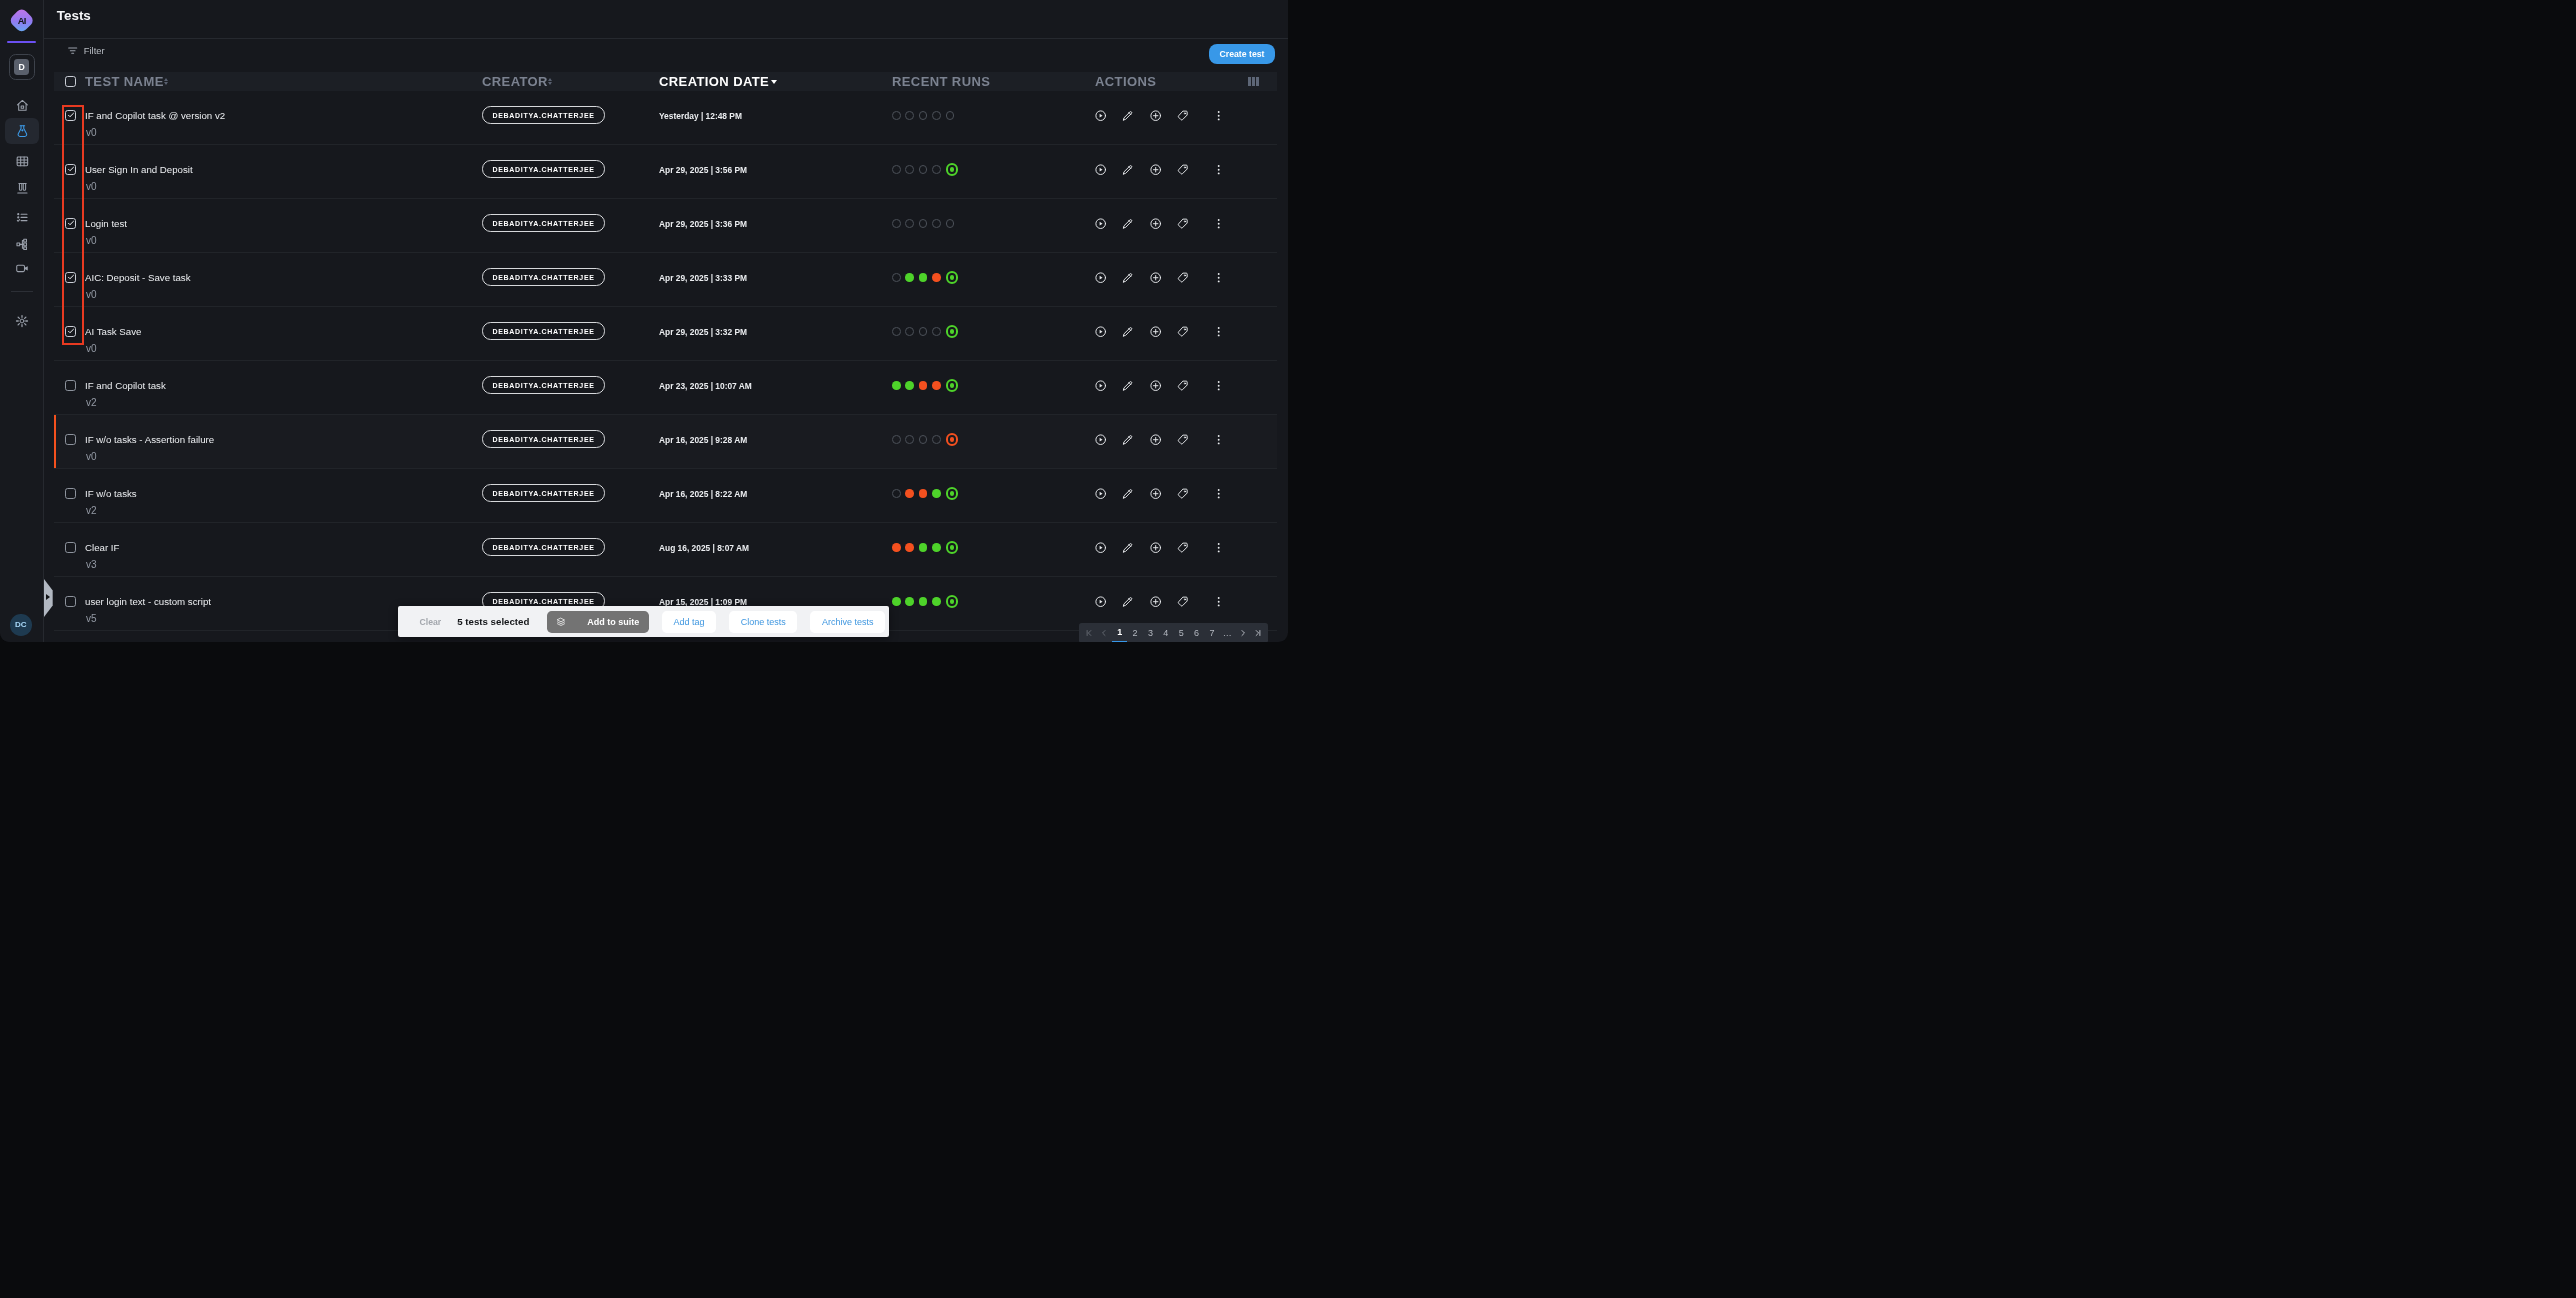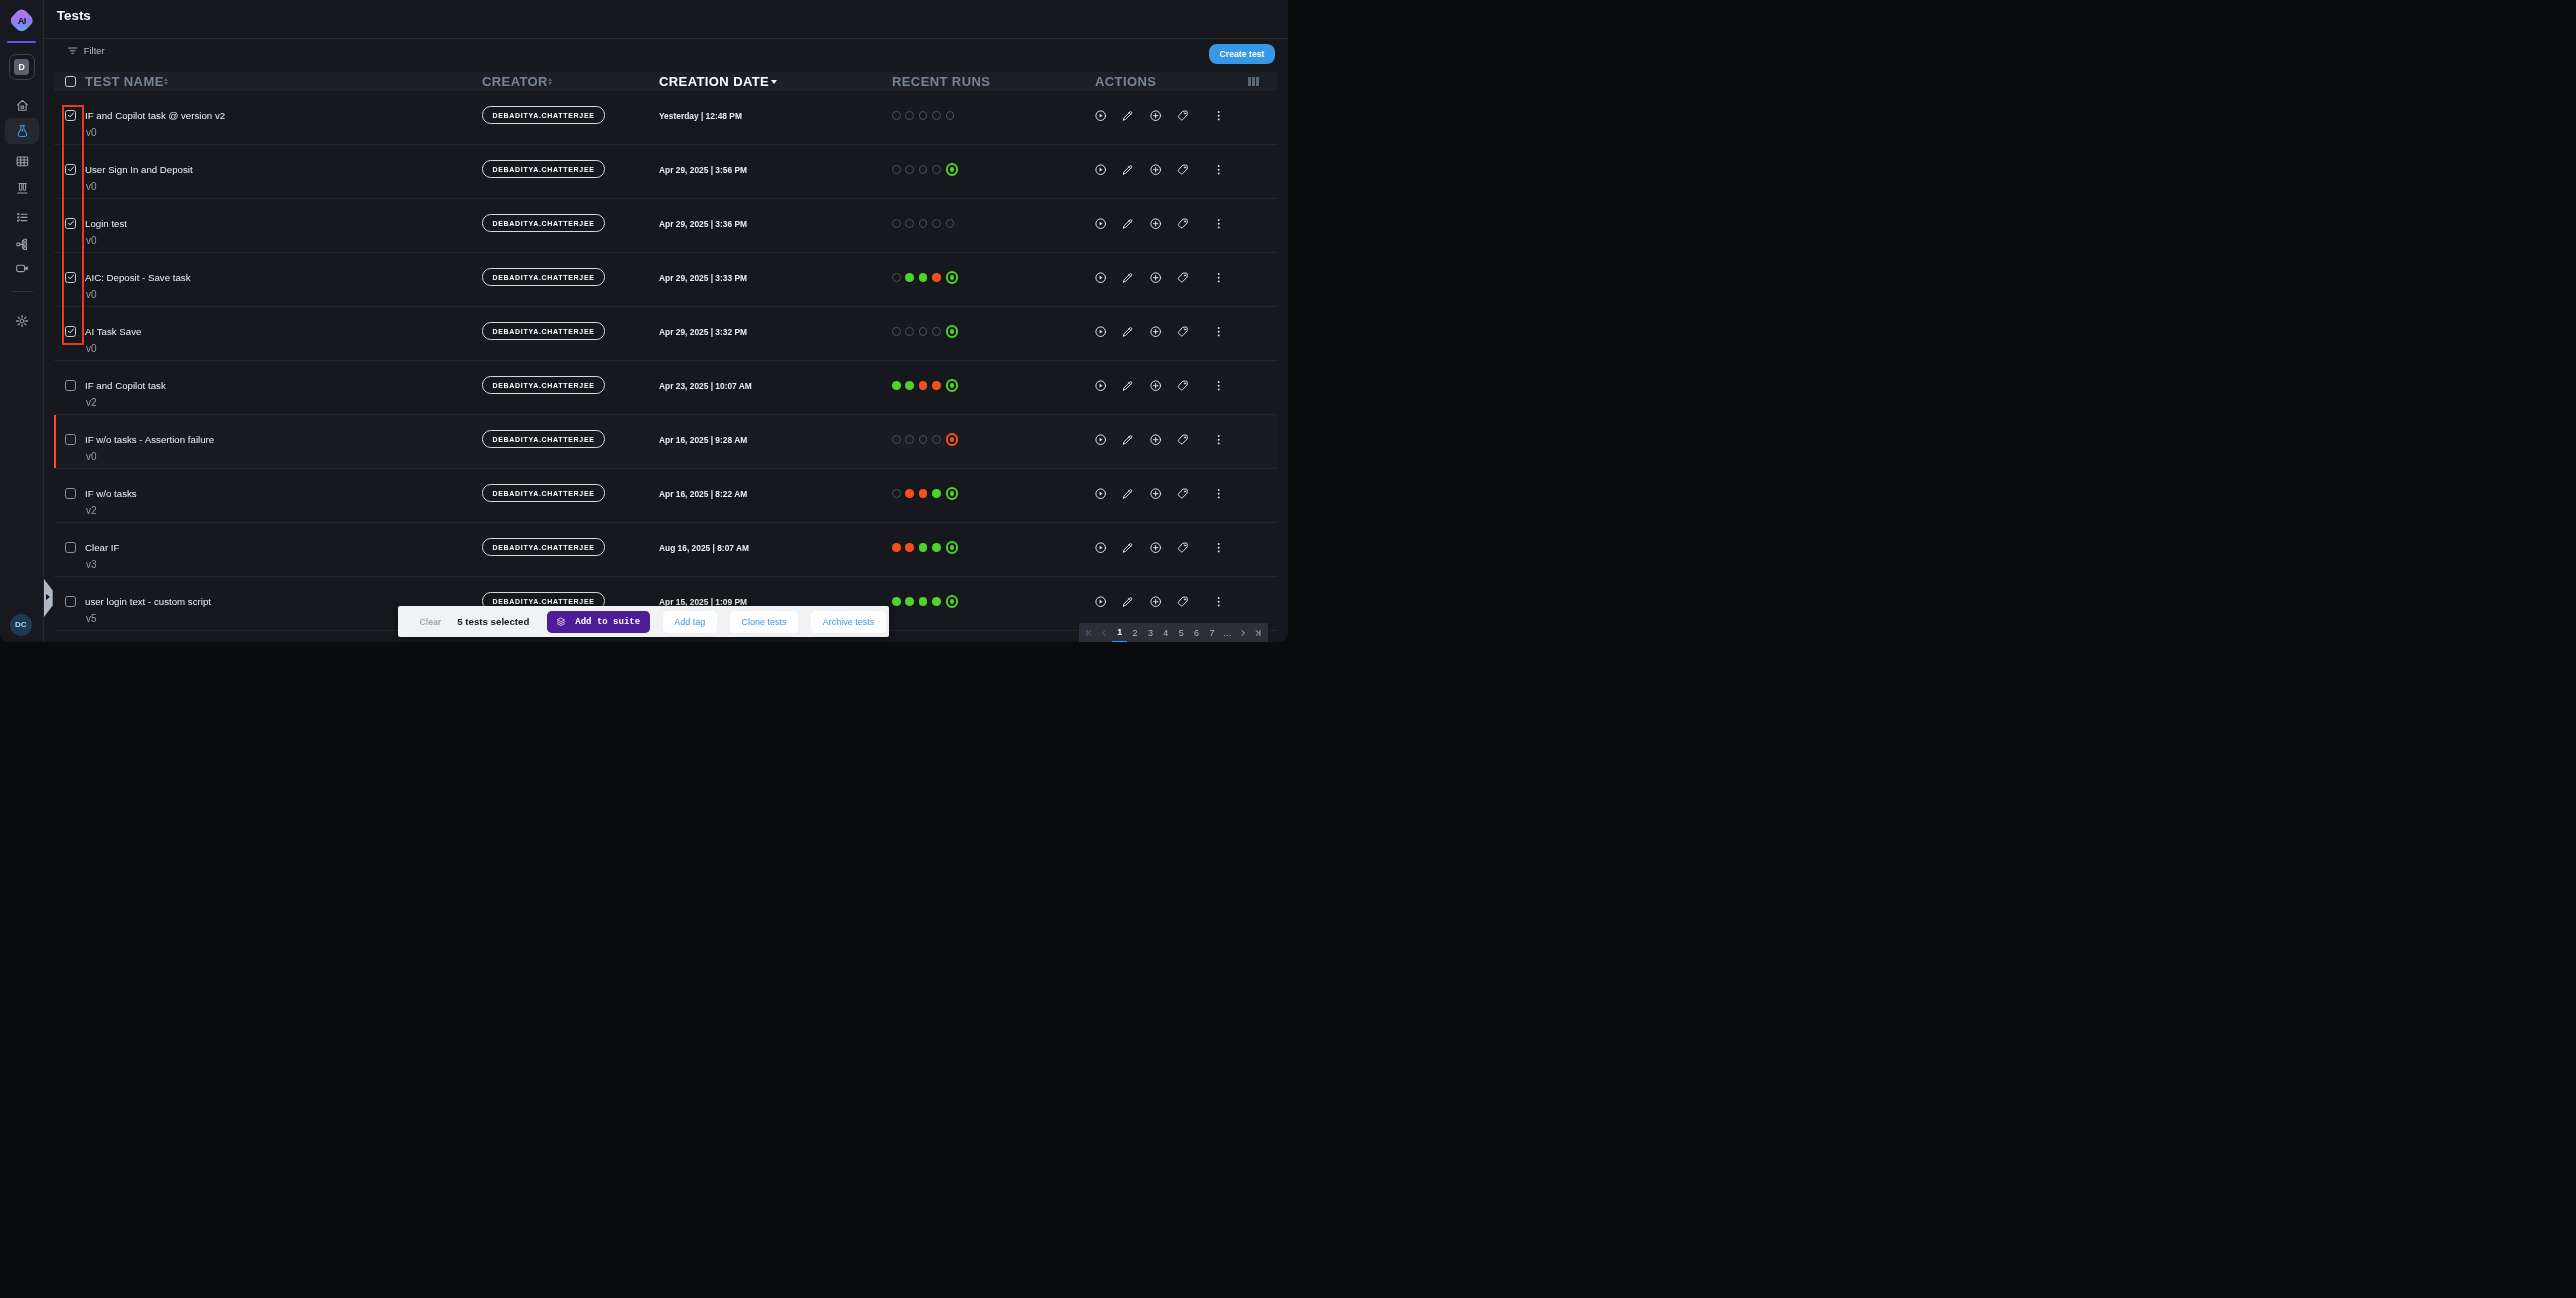--- a/index.html
+++ b/index.html
@@ -100,21 +100,21 @@
 
   
   .selbar { position:absolute; left:398px; top:606px; width:491px; height:31px; background:#f1f2f4;
     border-radius:2px; display:flex; align-items:center; z-index:50;
     box-shadow:0 2px 9.4px rgba(0,0,0,.45); }
   .clear-btn { margin-left:21.5px; background:none; border:none; font-family:inherit;
     font-size:8.7px; font-weight:700; color:#a3a7ad; cursor:pointer; }
   .sel-count { margin-left:16px; font-size:9.7px; font-weight:700; color:#15171a; }
   .sel-btn { height:22px; border:none; border-radius:4.7px; font-family:inherit; font-size:9px;
     cursor:pointer; display:flex; align-items:center; }
-  .sel-btn.primary { margin-left:17.5px; padding:0 9.4px; background:#4c1d95; color:#fff; font-weight:600; gap:9px;font-family:Liberation Mono, monospace; }
+  .sel-btn.primary { margin-left:17.5px; padding:0 9.4px; background:#737373; color:#fff; font-weight:600; gap:21px; }
   .sel-btn.ghost { margin-left:13.4px; padding:0 11.4px; background:#fff; color:#3f97e0; font-weight:500; }
 
   
   .pager { position:absolute; left:1079px; top:623px; width:189px; height:19.5px; background:#2b2f37;
     border-radius:2.7px; display:flex; align-items:center; justify-content:center; z-index:20; }
   .pg { height:19.5px; min-width:15.4px; display:flex; align-items:center; justify-content:center;
     font-size:9px; color:#b4b8c0; cursor:pointer; background:none; border:none; font-family:inherit; }
   .pg.dim { color:#62676f; }
   .pg.page.active { color:#fff; border-bottom:2px solid #3898e8; font-weight:700; }
 </style>

